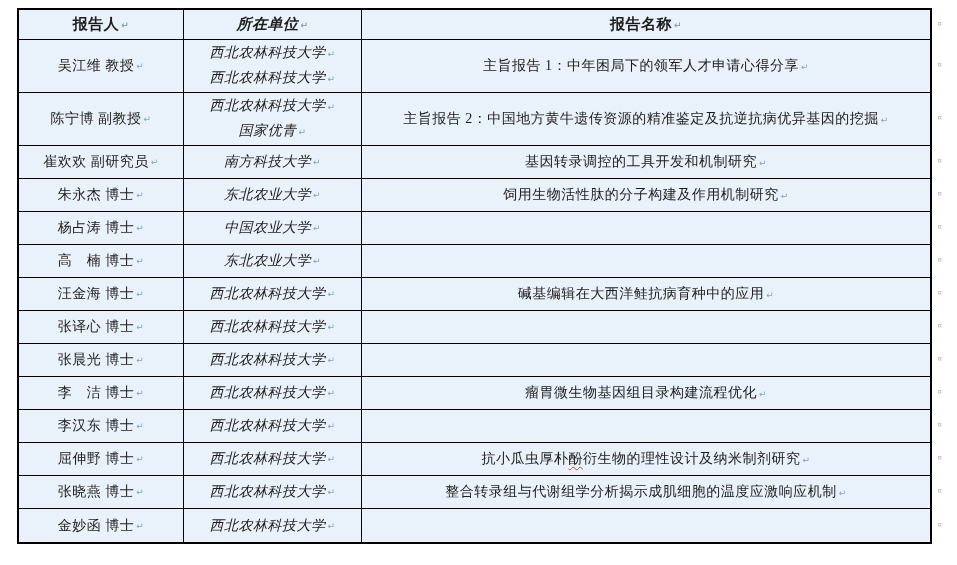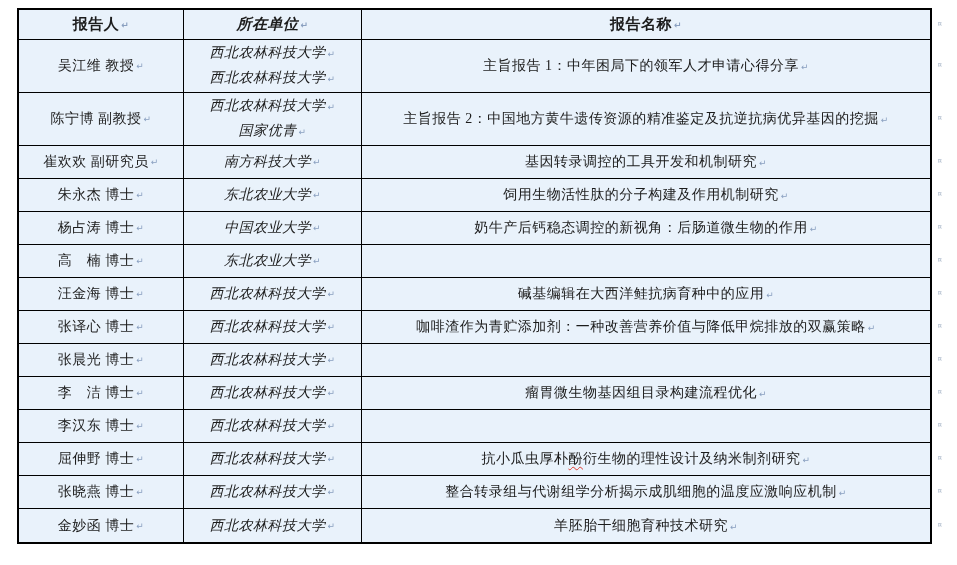--- a/index.html
+++ b/index.html
@@ -145,23 +145,20 @@
 
     <div class="trow h34">
       <div class="cell c1">
           <span>杨占涛 博士</span>
           <span class="pmark">↵</span>
         </div>
       <div class="cell c2">
           <span>中国农业大学</span>
           <span class="pmark">↵</span>
         </div>
-      <div class="cell c3">
-          <span><span>奶牛产后钙稳态调控的新视角：后肠道微生物的作用</span><span class="spell"></span><span></span><span class="pmark">↵</span></span>
-        </div>
       <span class="rowend">¤</span>
     </div>
 
     <div class="trow h34">
       <div class="cell c1">
           <span>高　楠 博士</span>
           <span class="pmark">↵</span>
         </div>
       <div class="cell c2">
           <span>东北农业大学</span>
@@ -187,23 +184,20 @@
 
     <div class="trow h34">
       <div class="cell c1">
           <span>张译心 博士</span>
           <span class="pmark">↵</span>
         </div>
       <div class="cell c2">
           <span>西北农林科技大学</span>
           <span class="pmark">↵</span>
         </div>
-      <div class="cell c3">
-          <span><span>咖啡渣作为青贮添加剂：一种改善营养价值与降低甲烷排放的双赢策略</span><span class="spell"></span><span></span><span class="pmark">↵</span></span>
-        </div>
       <span class="rowend">¤</span>
     </div>
 
     <div class="trow h34">
       <div class="cell c1">
           <span>张晨光 博士</span>
           <span class="pmark">↵</span>
         </div>
       <div class="cell c2">
           <span>西北农林科技大学</span>
@@ -270,21 +264,18 @@
     </div>
 
     <div class="trow h34">
       <div class="cell c1">
           <span>金妙函 博士</span>
           <span class="pmark">↵</span>
         </div>
       <div class="cell c2">
           <span>西北农林科技大学</span>
           <span class="pmark">↵</span>
-        </div>
-      <div class="cell c3">
-          <span><span>羊胚胎干细胞育种技术研究</span><span class="spell"></span><span></span><span class="pmark">↵</span></span>
         </div>
       <span class="rowend">¤</span>
     </div>
 
   </div>
 </div>
 
 </body></html>

